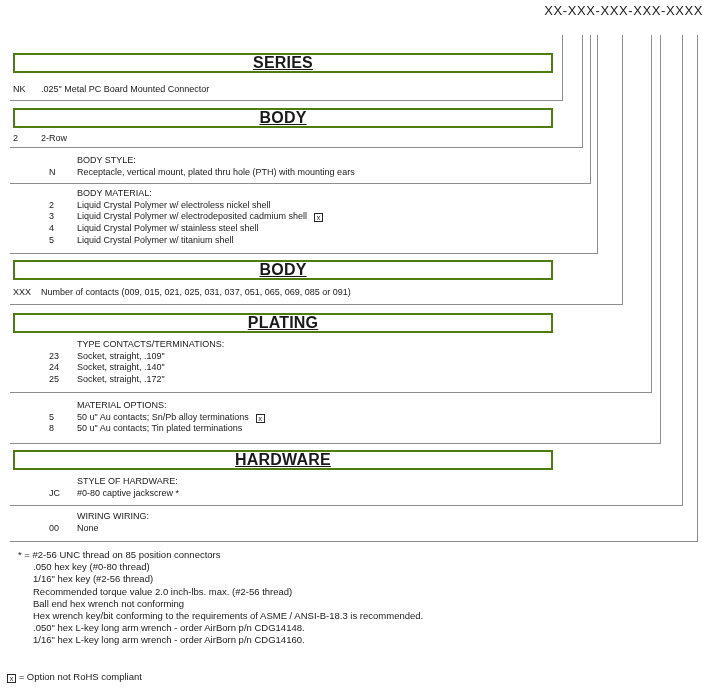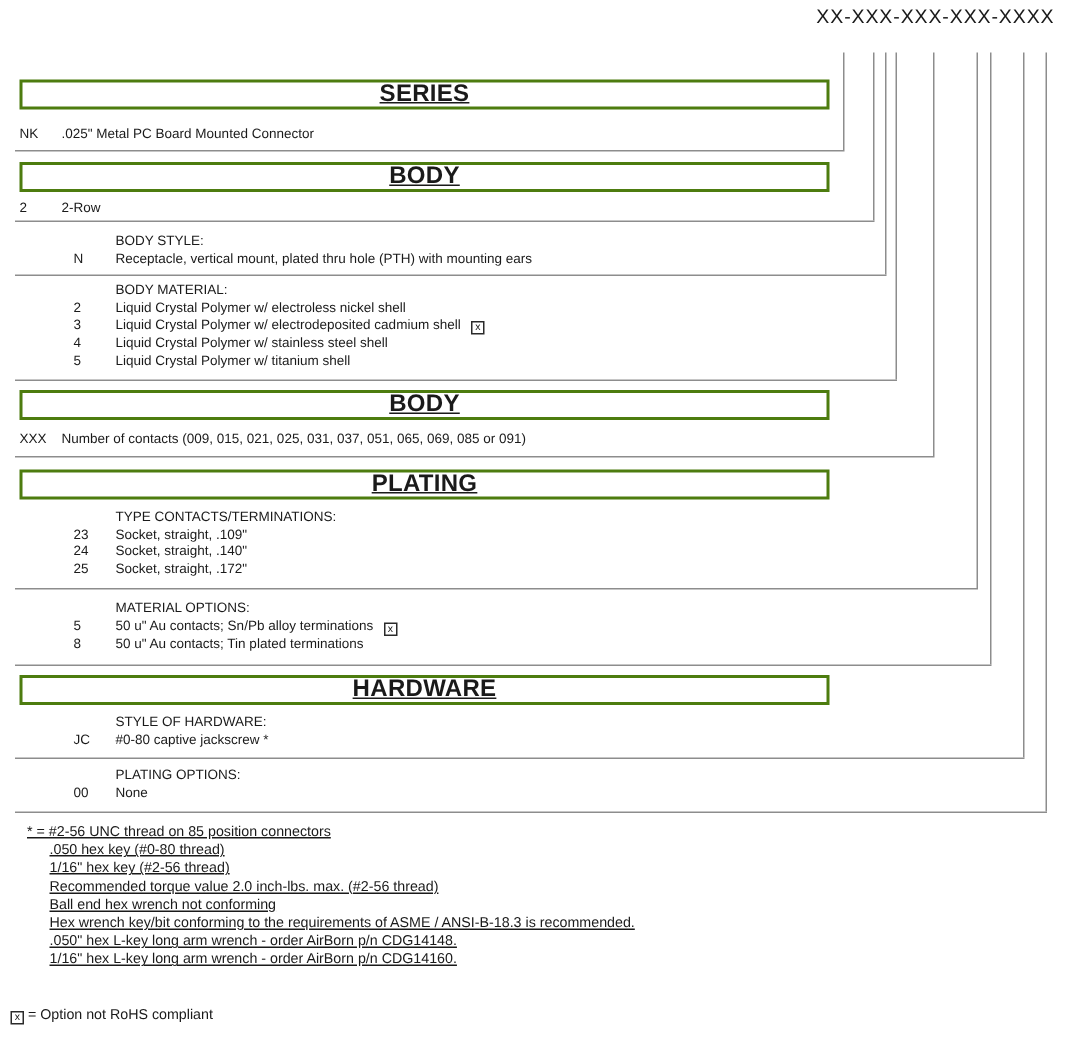--- a/index.html
+++ b/index.html
@@ -8,21 +8,21 @@
   .pn{position:absolute;top:3px;right:17px;text-align:right;font-size:13px;
       letter-spacing:.6px;line-height:16px;white-space:nowrap;}
   .hline{position:absolute;height:1px;background:#8d8d8d;}
   .vline{position:absolute;width:1px;background:#8d8d8d;}
   .secbox{position:absolute;left:13px;width:536px;height:16px;border:2px solid #4d7c0f;
           text-align:center;font-weight:bold;font-size:16px;line-height:16px;letter-spacing:.2px;text-decoration:underline;}
   .row{position:absolute;left:13px;font-size:9px;white-space:nowrap;line-height:11px;}
   .grp{position:absolute;left:13px;font-size:9px;line-height:11.7px;white-space:nowrap;margin-left:36px;}
   .code{display:inline-block;width:28px;}
   .lbl{padding-left:28px;}
-  .fn{position:absolute;left:18px;top:549px;font-size:9.5px;line-height:12.2px;white-space:nowrap;text-decoration:underline;}
+  .fn{position:absolute;left:18px;top:549px;font-size:9.5px;line-height:12.2px;white-space:nowrap;}
   .fn .ind{padding-left:15px;}
   .rohs{position:absolute;left:7px;top:671px;font-size:9.5px;white-space:nowrap;}
   .xbox{display:inline-block;width:7px;height:7px;border:1px solid #2a2a2a;font-size:7px;
         line-height:7px;text-align:center;vertical-align:-1px;font-weight:normal;}
   .flaggap{margin-left:7px;}
 </style>
 </head>
 <body>
 
 <div class="page">
@@ -123,21 +123,21 @@
   <div class="secbox" style="top:450px">
     <span>HARDWARE</span>
   </div>
   <div class="grp" style="top:476px">
     <div class="lbl">STYLE OF HARDWARE:</div>
     <div>
       <span class="code">JC</span><span>#0-80 captive jackscrew *</span>
     </div>
   </div>
   <div class="grp" style="top:511px">
-    <div class="lbl">PLATING OPTIONS:</div>
+    <div class="lbl">WIRING WIRING:</div>
     <div>
       <span class="code">00</span><span>None</span>
     </div>
   </div>
 
   <div class="fn">
     <div>* = #2-56 UNC thread on 85 position connectors</div>
     <div class="ind">.050 hex key (#0-80 thread)</div>
     <div class="ind">1/16" hex key (#2-56 thread)</div>
     <div class="ind">Recommended torque value 2.0 inch-lbs. max. (#2-56 thread)</div>

